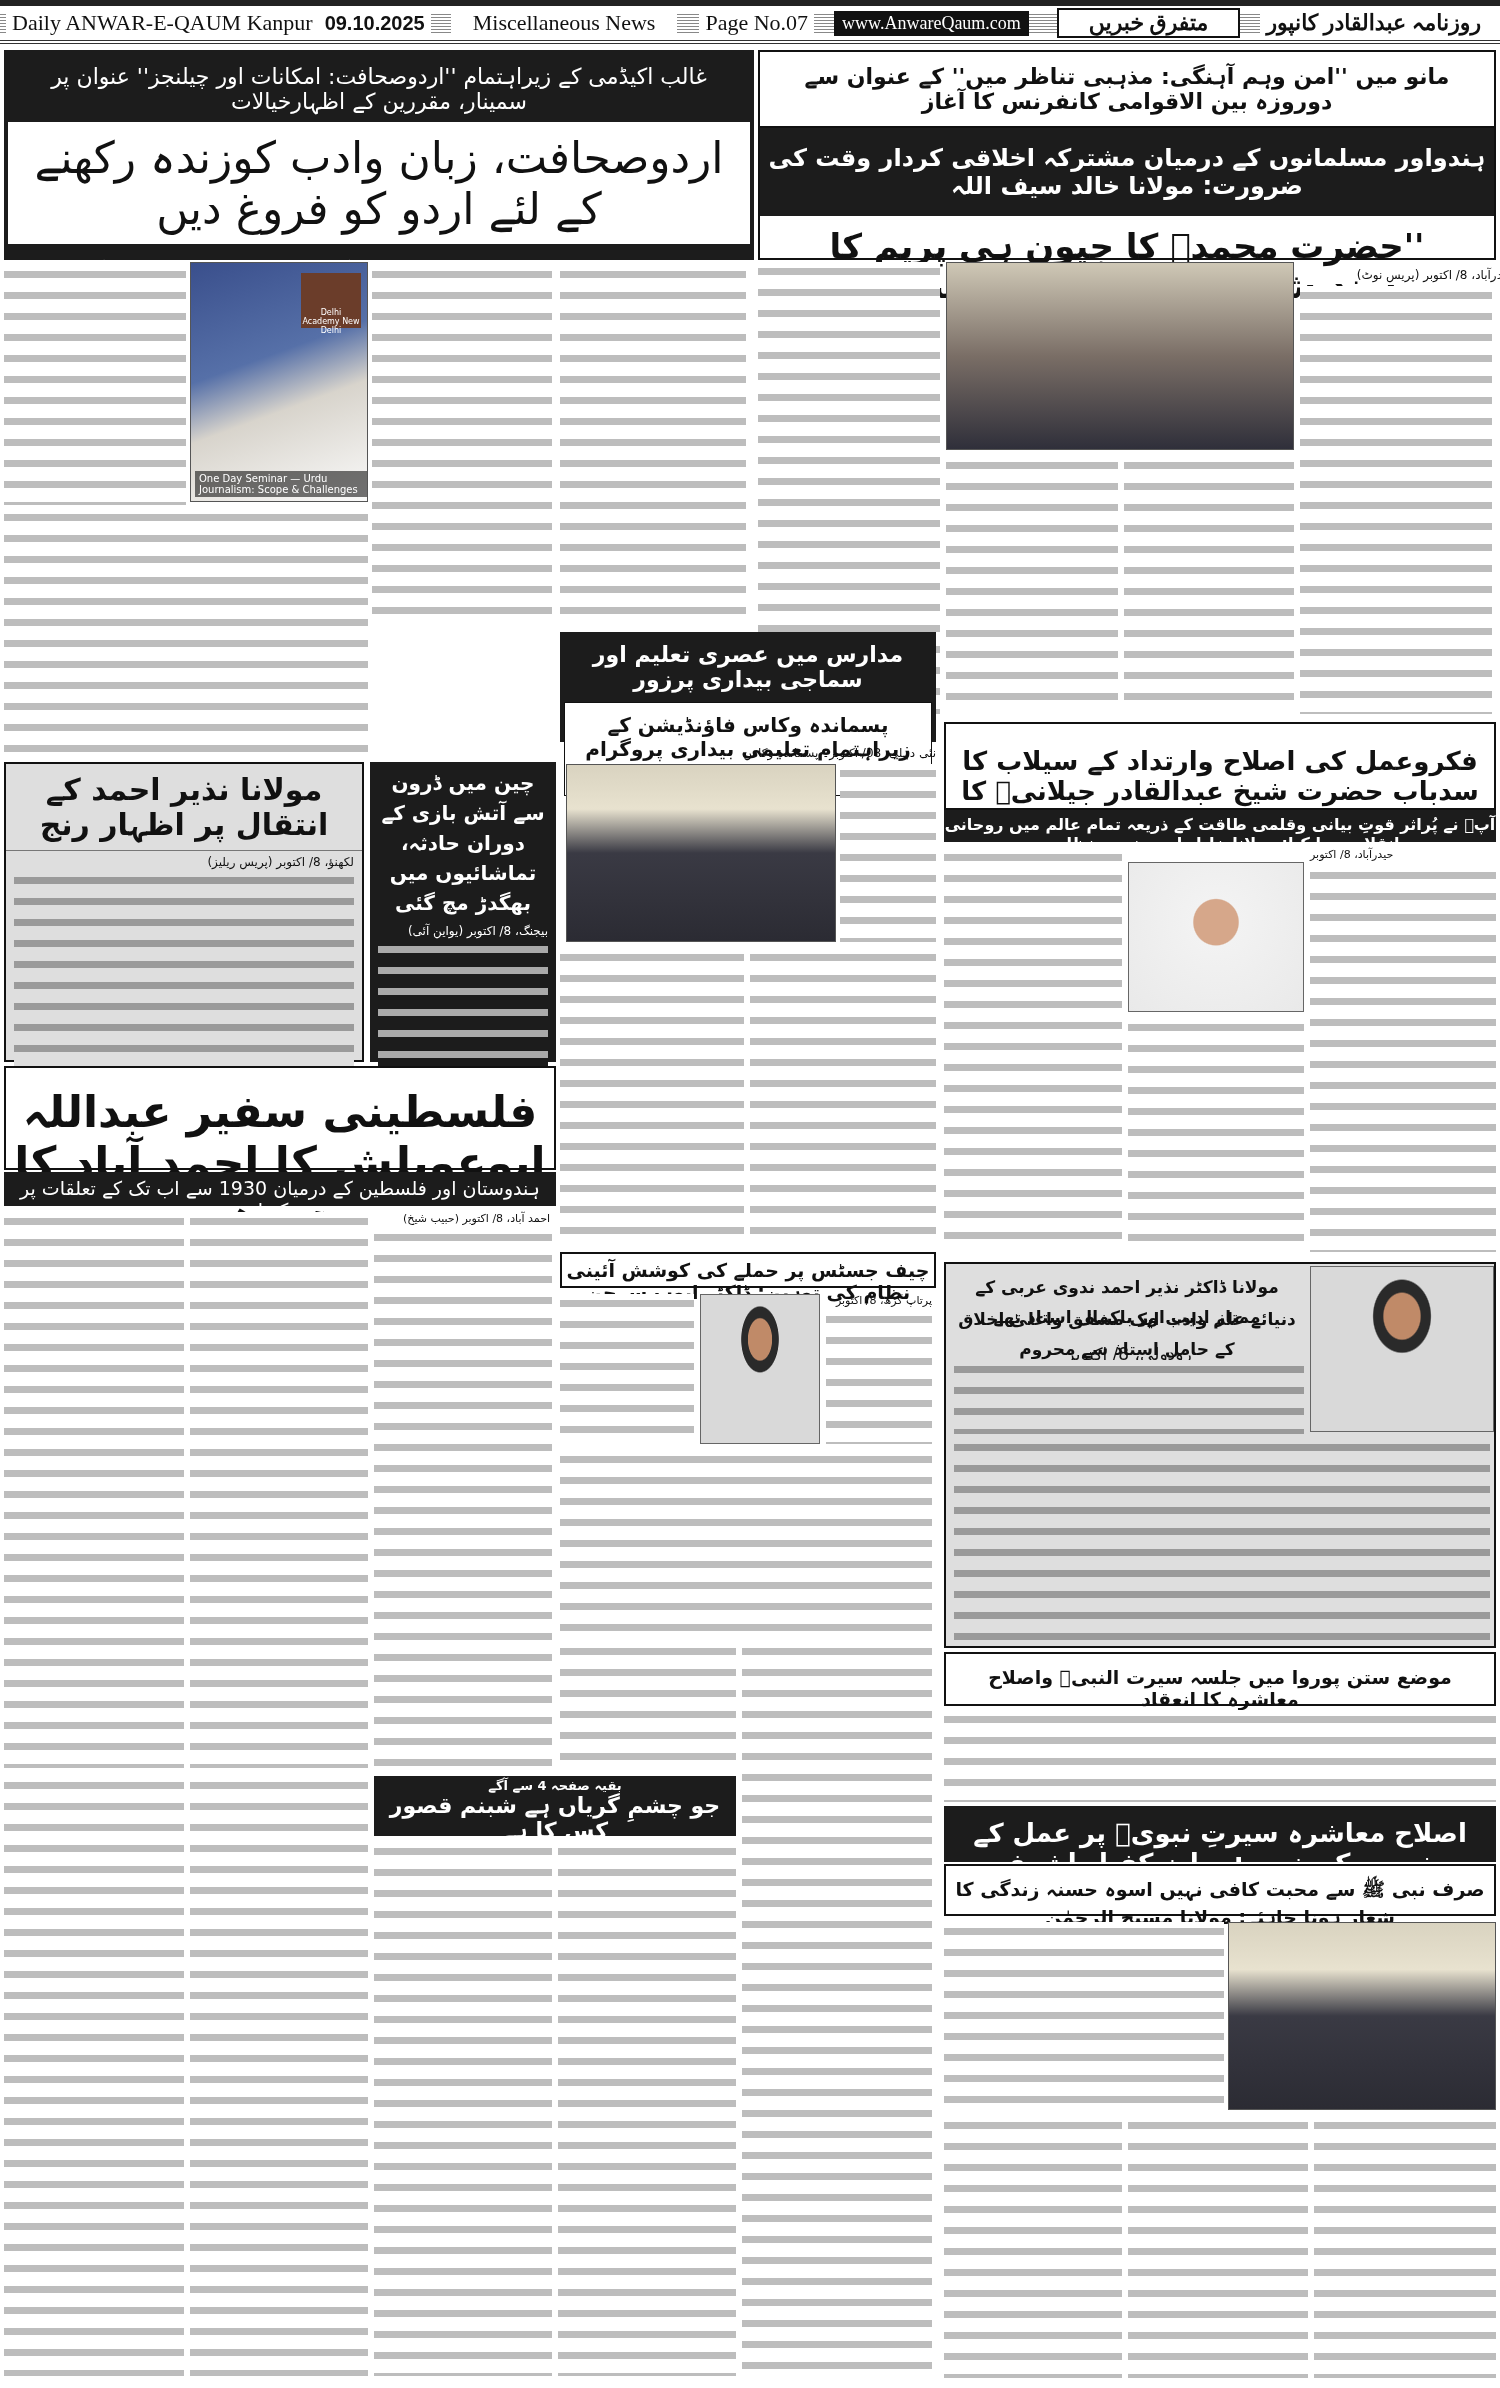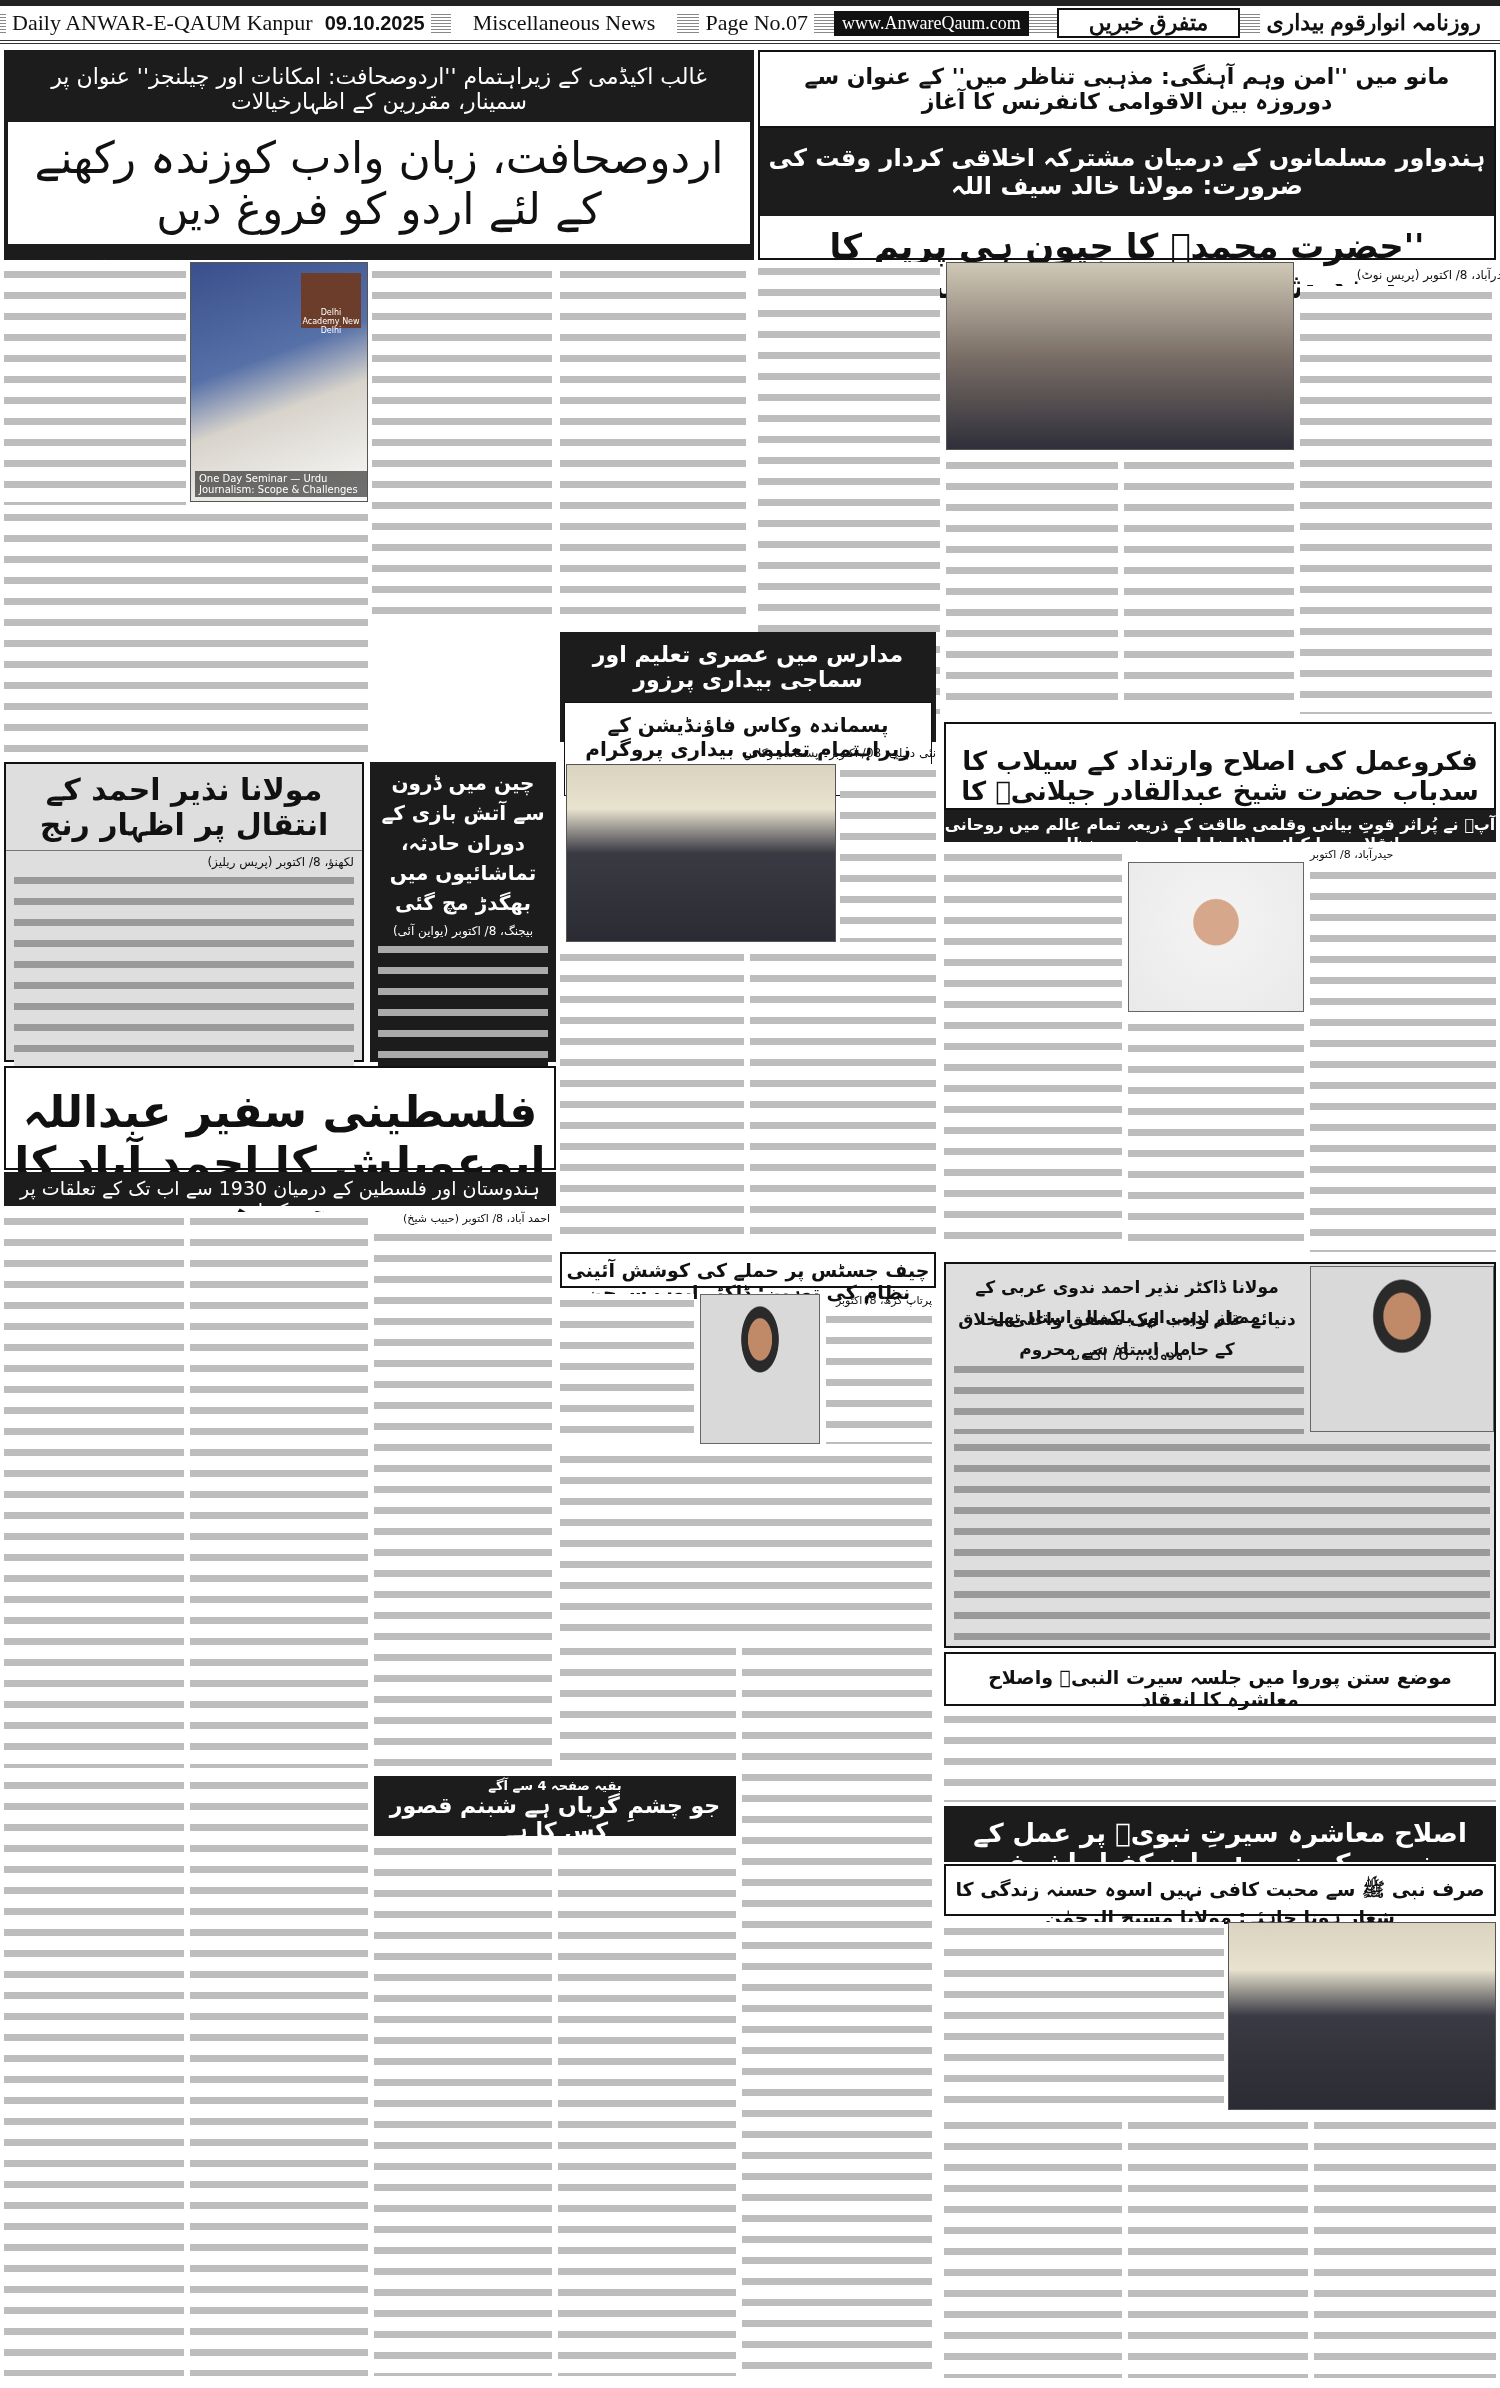--- a/index.html
+++ b/index.html
@@ -34,21 +34,21 @@
   <span class="cell" style="font-family:'Liberation Sans',sans-serif;font-weight:bold;font-size:20px">09.10.2025</span>
   <div class="lines" style="width:20px"></div>
   <span class="cell" style="padding:0 22px">Miscellaneous News</span>
   <div class="lines" style="width:22px"></div>
   <span class="cell">Page No.07</span>
   <div class="lines" style="width:20px"></div>
   <a class="cell url">www.AnwareQaum.com</a>
   <div class="lines" style="width:28px"></div>
   <span class="cell ur-box">متفرق خبریں</span>
   <div class="lines" style="width:20px"></div>
-  <span class="cell" style="direction:rtl;font-weight:bold">روزنامہ انوارقوم بیداری</span>
+  <span class="cell" style="direction:rtl;font-weight:bold">روزنامہ عبدالقادر کانپور</span>
 </div>
 
 <div class="abs dark" style="left:4px;top:50px;width:750px;height:210px">
   <div class="urdu" style="font-size:22px;padding:14px 10px 8px">غالب اکیڈمی کے زیراہتمام ''اردوصحافت: امکانات اور چیلنجز'' عنوان پر سمینار، مقررین کے اظہارخیالات</div>
   <div class="urdu" style="background:#fff;color:#111;font-size:44px;padding:10px 6px;margin:0 4px">اردوصحافت، زبان وادب کوزندہ رکھنے کے لئے اردو کو فروغ دیں</div>
   <div class="urdu" style="font-size:32px;padding:10px 6px">اردو دوسری بڑی زبان تھی لیکن اب نہیں، اردو کے نئے قاری پیدانہیں ہورہے ہیں</div>
 </div>
 <div class="abs txt" style="left:560px;top:265px;width:186px;height:360px"></div>
 <div class="abs txt" style="left:372px;top:265px;width:180px;height:360px"></div>
 <div class="abs photo" style="left:190px;top:262px;width:178px;height:240px">
@@ -59,21 +59,21 @@
 <div class="abs txt" style="left:4px;top:508px;width:364px;height:250px"></div>
 
 <div class="abs grey box" style="left:4px;top:762px;width:360px;height:300px">
   <div class="urdu" style="font-size:30px;font-weight:bold;padding:8px 4px;border-bottom:1px solid #777">مولانا نذیر احمد کے انتقال پر اظہار رنج</div>
   <div class="urdu" style="font-size:12px;padding:4px 8px 0;text-align:right">لکھنؤ، 8/ اکتوبر (پریس ریلیز)</div>
   <div class="greytxt" style="margin:2px 8px;height:220px"></div>
 </div>
 
 <div class="abs dark" style="left:370px;top:762px;width:186px;height:300px">
   <div class="urdu" style="font-size:20px;font-weight:bold;padding:6px 4px;line-height:30px">چین میں ڈرون سے آتش بازی کے دوران حادثہ، تماشائیوں میں بھگدڑ مچ گئی</div>
-  <div class="urdu" style="font-size:12px;padding:0 8px;">بیجنگ، 8/ اکتوبر (یواین آئی)</div>
+  <div class="urdu" style="font-size:12px;padding:0 8px;text-align:right">بیجنگ، 8/ اکتوبر (یواین آئی)</div>
   <div class="darktxt" style="margin:2px 8px;height:150px"></div>
 </div>
 
 <div class="abs box" style="left:4px;top:1066px;width:552px;height:104px">
   <div class="urdu" style="font-size:44px;font-weight:bold;padding:18px 4px">فلسطینی سفیر عبداللہ ابوعویلش کا احمد آباد کا دورہ</div>
 </div>
 <div class="abs dark urdu" style="left:4px;top:1172px;width:552px;height:34px;font-size:19px;padding-top:5px">ہندوستان اور فلسطین کے درمیان 1930 سے اب تک کے تعلقات پر بحث کرتا ہے</div>
 <div class="abs urdu" style="left:374px;top:1212px;width:176px;font-size:11px;text-align:right">احمد آباد، 8/ اکتوبر (حبیب شیخ)</div>
 <div class="abs txt" style="left:374px;top:1228px;width:178px;height:540px"></div>
 <div class="abs txt" style="left:190px;top:1212px;width:178px;height:556px"></div>

